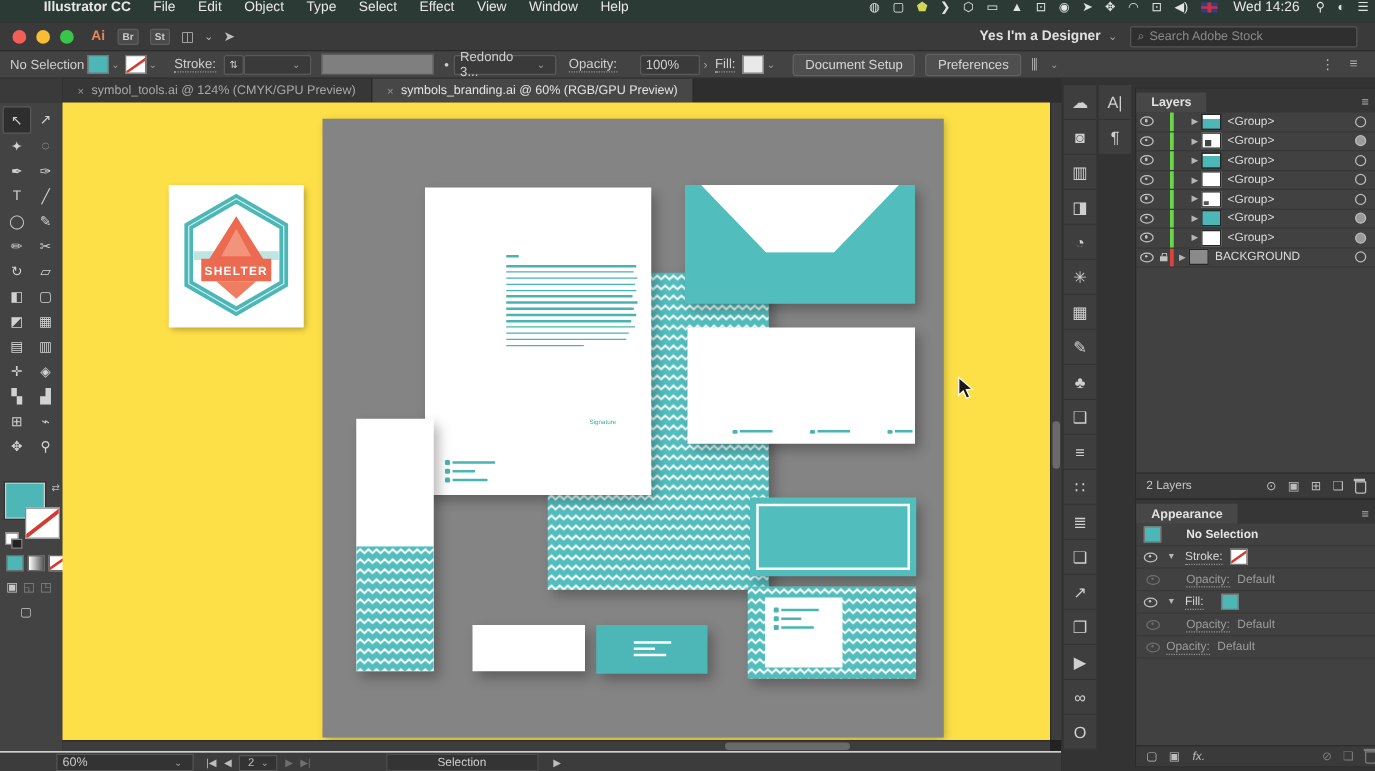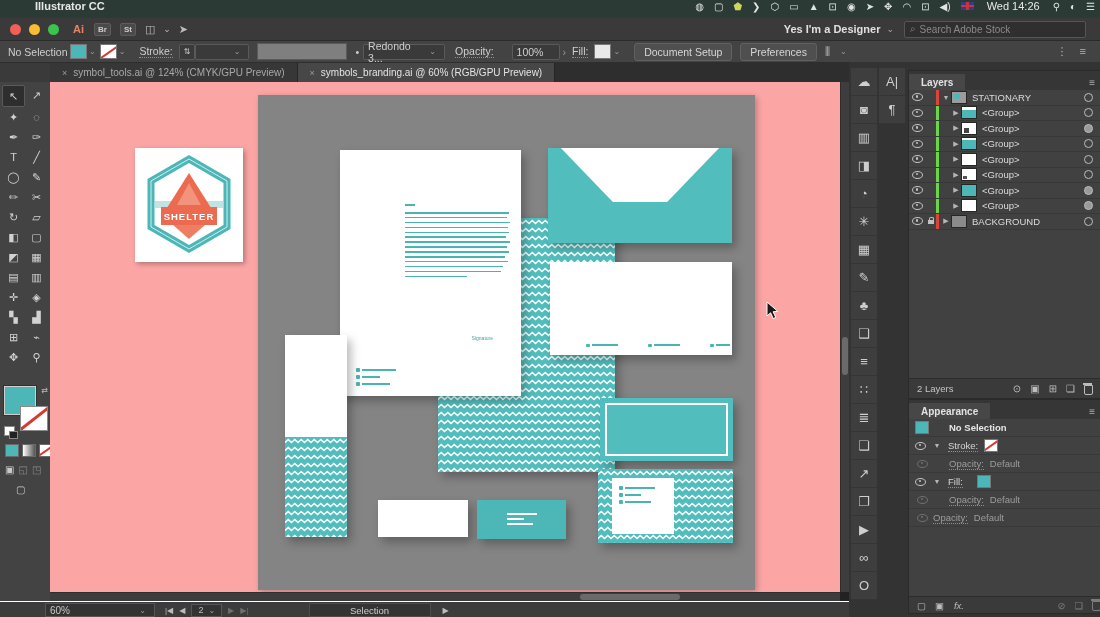--- a/index.html
+++ b/index.html
@@ -69,21 +69,21 @@
   #swap-arrows{position:absolute;right:0;top:0;color:#bbb;font-size:8px;}
   #color-mode-row{position:absolute;left:5px;top:362px;display:flex;gap:3px;}
   .cmode{width:12px;height:11px;border:1px solid #6a6a6a;}
   .cmode.c1{background:#4db6b6}.cmode.c2{background:linear-gradient(90deg,#fff,#555)}
   .cmode.c3{background:#fff;position:relative;overflow:hidden;}
   .cmode.c3::after{content:"";position:absolute;left:-2px;top:4px;width:18px;height:2px;background:#d23c30;transform:rotate(-35deg);}
   #draw-modes{position:absolute;left:5px;top:382px;display:flex;gap:4px;color:#c9c9c9;font-size:10px;}
   #screen-mode{position:absolute;left:16px;top:402px;color:#c9c9c9;font-size:10px;}
 
   
-  #canvas{position:absolute;left:50px;top:82px;width:790px;height:510px;background:#fca5a5;overflow:hidden;}
+  #canvas{position:absolute;left:50px;top:82px;width:790px;height:510px;background:#fde047;overflow:hidden;}
   #artboard-small{position:absolute;left:85px;top:66px;width:108px;height:114px;background:#fff;box-shadow:2px 2px 5px rgba(0,0,0,.3);}
   #artboard-large{position:absolute;left:208px;top:13px;width:497px;height:495px;background:#848484;box-shadow:2px 2px 6px rgba(0,0,0,.25);}
   .shadow{box-shadow:4px 5px 9px rgba(0,0,0,.28);}
   .wavy svg{display:block;}
 
   
   #letterhead{position:absolute;left:82px;top:55px;width:181px;height:246px;background:#fff;}
   .lh-line{height:1.5px;background:#49b4b1;margin-bottom:3.4px;}
   #lh-body{position:absolute;left:65px;top:62px;width:106px;}
   #lh-hi{position:absolute;left:65px;top:54px;width:10px;height:1.5px;background:#49b4b1;}
@@ -189,20 +189,21 @@
     <defs>
       <pattern id="wv" width="13" height="8" patternUnits="userSpaceOnUse">
         <path d="M0 5.5 L3.25 2.5 L6.5 5.5 L9.75 2.5 L13 5.5" fill="none" stroke="#ffffff" stroke-width="1.6" stroke-linecap="round"></path>
       </pattern>
     </defs>
   </svg>
 
   <div id="menubar">
     <span class="apple"></span>
     <span class="menu-item app">Illustrator CC</span>
+    <span id="menu-items"><span class="menu-item">File</span><span class="menu-item">Edit</span><span class="menu-item">Object</span><span class="menu-item">Type</span><span class="menu-item">Select</span><span class="menu-item">Effect</span><span class="menu-item">View</span><span class="menu-item">Window</span><span class="menu-item">Help</span></span>
     <div id="menu-right">
       <span id="menu-status-icons"><span class="status-icon">◍</span><span class="status-icon">▢</span><span class="status-icon" style="color: rgb(207, 214, 90);">⬟</span><span class="status-icon">❯</span><span class="status-icon">⬡</span><span class="status-icon">▭</span><span class="status-icon">▲</span><span class="status-icon">⊡</span><span class="status-icon">◉</span><span class="status-icon">➤</span><span class="status-icon">✥</span><span class="status-icon">◠</span><span class="status-icon">⊡</span><span class="status-icon">◀)</span></span>
       <span class="flag"></span>
       <span id="clock">Wed 14:26</span>
       <span id="menu-right-icons"><span class="status-icon">⚲</span><span class="status-icon">◐</span><span class="status-icon">☰</span></span>
     </div>
   </div>
 
   <div id="titlebar">
     <span class="tl r"></span>
@@ -510,31 +511,20 @@
     <div class="panel-header">
       <span class="panel-tab">Layers</span>
       <span class="panel-menu">≡</span>
     </div>
     <div id="layers-rows">
         <div class="lrow">
           <span class="eyebox">
             <span class="eye"></span>
           </span>
           <span class="lockbox"></span>
-          <span class="cbar" style="background: rgb(217, 69, 60);"></span>
-          <span class="chev">▼</span>
-          <span class="th th-scene"></span>
-          <span class="lbl">STATIONARY</span>
-          <span class="target"></span>
-        </div>
-        <div class="lrow">
-          <span class="eyebox">
-            <span class="eye"></span>
-          </span>
-          <span class="lockbox"></span>
           <span class="cbar" style="background: rgb(107, 213, 73);"></span>
           <span style="width: 10px;"></span>
           <span class="chev">▶</span>
           <span class="th th-teal-split"></span>
           <span class="lbl">&lt;Group&gt;</span>
           <span class="target"></span>
         </div>
         <div class="lrow">
           <span class="eyebox">
             <span class="eye"></span>

